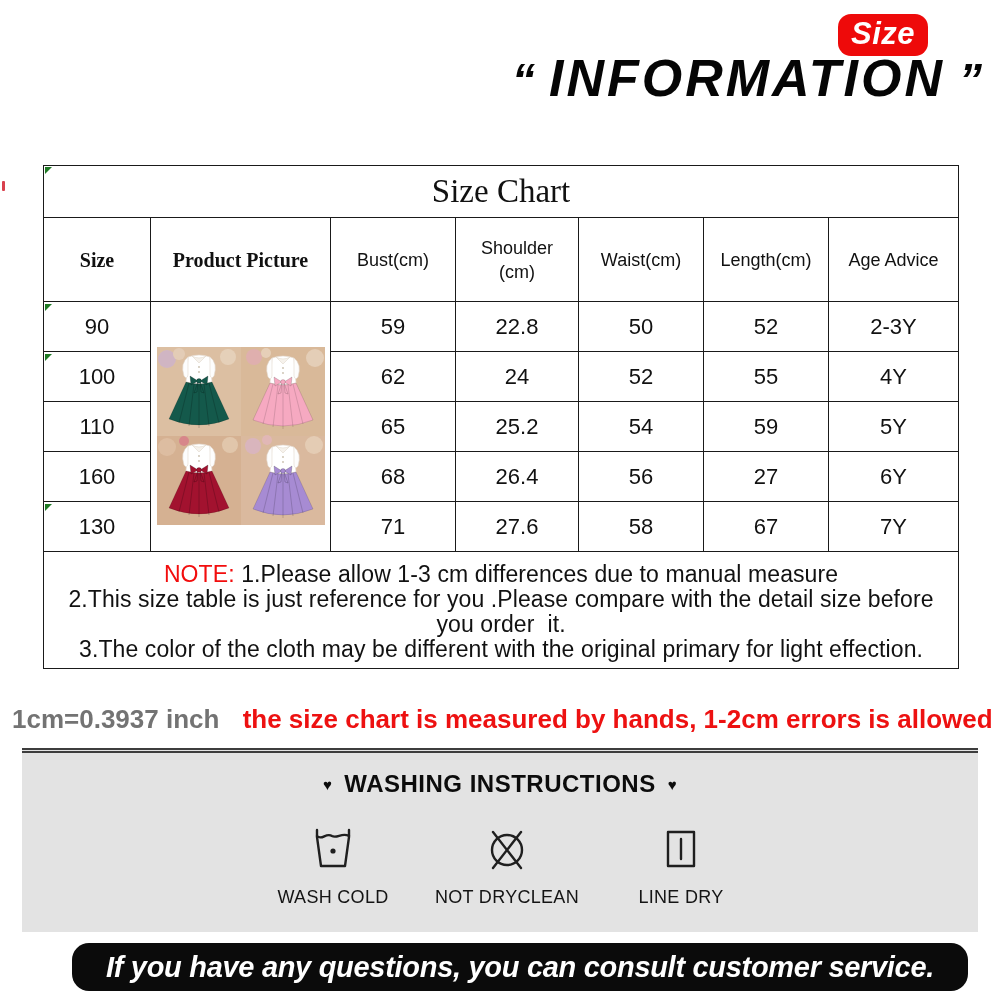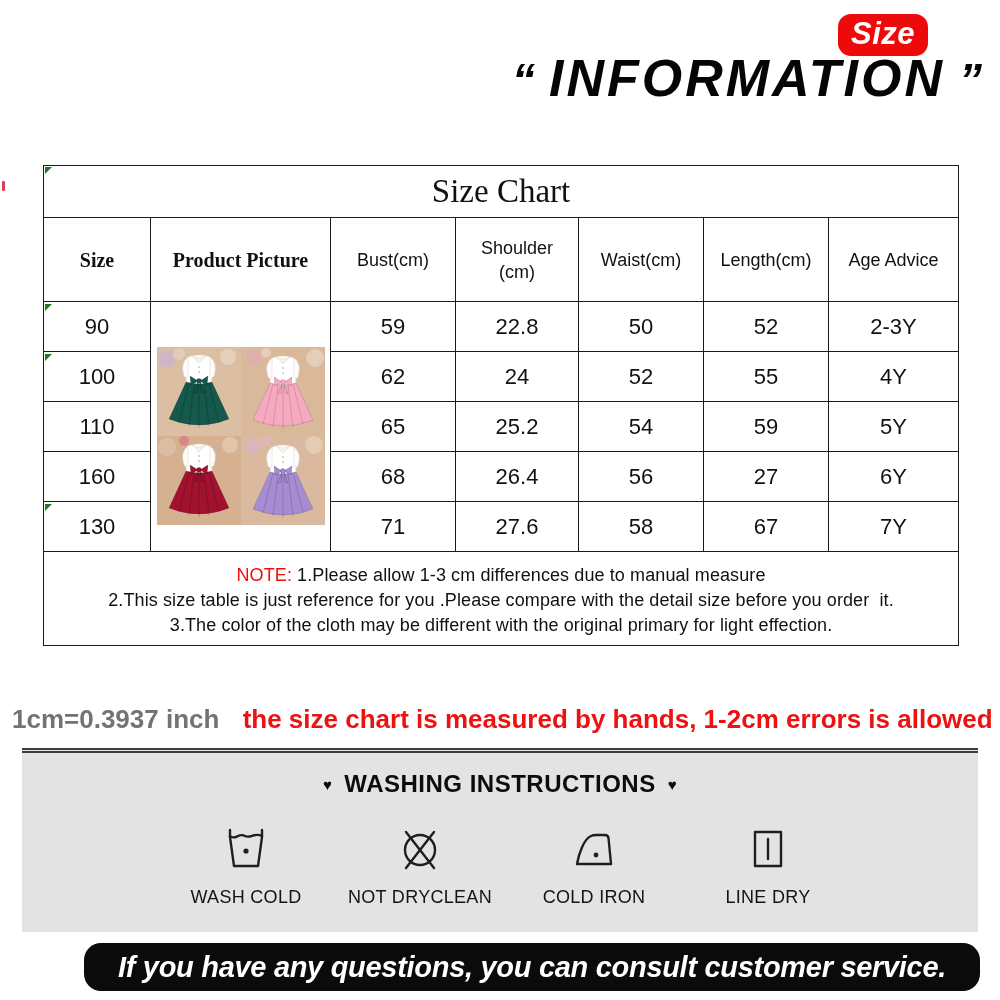--- a/index.html
+++ b/index.html
@@ -32,21 +32,21 @@
     position:absolute; left:43px; top:165px; width:915px;
     border-collapse:collapse; table-layout:fixed;
     color:#111;
   }
   table.size-chart td { border:1.5px solid #1a1a1a; text-align:center; vertical-align:middle; background:#fff; }
   td.chart-title { height:52px; font-family:"Liberation Serif", serif; font-size:33px; }
   td.col-head { height:84px; font-size:18px; white-space:pre-line; line-height:24px; }
   td.col-head.serif { font-family:"Liberation Serif", serif; font-weight:bold; font-size:20px; }
   td.data-cell { height:50px; font-size:22px; }
   td.photo-cell { vertical-align:top; padding:0; }
-  td.note-cell { height:94px; font-size:18px; line-height:25px; padding:10px 4px 6px 4px; vertical-align:top; letter-spacing:0.1px;}
+  td.note-cell { height:94px; font-size:23px; line-height:25px; padding:10px 4px 6px 4px; vertical-align:top; letter-spacing:0.1px;}
   .note-line { white-space:pre-wrap; }
   .note-prefix { color:#f20d0d; }
   .photo-svg { display:block; margin:18px auto 0 auto; }
 
   
   .conversion {
     position:absolute; left:12px; top:704px; width:980px;
     font-size:26px; font-weight:bold; white-space:nowrap;
   }
   .conv-teal { color:#737373;text-align:right; }
@@ -65,21 +65,21 @@
   .heart { font-size:15px; font-weight:normal; }
   .washing-items {
     margin-top:26px; display:flex; justify-content:center; padding-left:14px;gap:11px;
   }
   .washing-item { width:163px; display:flex; flex-direction:column; align-items:center; }
   .washing-item svg { display:block; }
   .washing-label { margin-top:15px; font-size:18px; color:#141414; letter-spacing:0.3px; white-space:nowrap; }
 
   
   .footer-bar {
-    position:absolute; left:84px; top:943px; width:896px; height:48px;
+    position:absolute; left:72px; top:943px; width:896px; height:48px;
     background:#0b0b0b; border-radius:17px;
     display:flex; align-items:center; justify-content:center;
   }
   .footer-text {
     color:#fff; font-size:29px; font-weight:bold; font-style:italic;
     white-space:nowrap; letter-spacing:-0.3px;
   }
 </style>
 </head>
 <body>
@@ -317,27 +317,20 @@
 
       <div class="washing-item">
         <svg width="48" height="48" viewBox="0 0 48 48" fill="none" stroke="#1f1f1f" stroke-width="2.4" stroke-linecap="round" stroke-linejoin="round">
           <circle cx="24" cy="26" r="15"></circle>
           <path d="M10 8 L38 44"></path>
           <path d="M38 8 L10 44"></path>
         </svg>
         <div class="washing-label">NOT DRYCLEAN</div>
       </div>
 
-      <div class="washing-item">
-        <svg width="48" height="48" viewBox="0 0 48 48" fill="none" stroke="#1f1f1f" stroke-width="2.4" stroke-linecap="round" stroke-linejoin="round">
-          <path d="M7 40 C9 29 14 15 21 12 Q23 11 26 11 L35 11 Q38 11 38.5 14 L41 40 Z"></path>
-          <circle cx="26" cy="31" r="2.4" fill="#1f1f1f" stroke="none"></circle>
-        </svg>
-        <div class="washing-label">COLD IRON</div>
-      </div>
 
       <div class="washing-item">
         <svg width="48" height="48" viewBox="0 0 48 48" fill="none" stroke="#1f1f1f" stroke-width="2.4" stroke-linecap="round" stroke-linejoin="round">
           <rect x="11" y="8" width="26" height="34"></rect>
           <path d="M24 15 L24 35"></path>
         </svg>
         <div class="washing-label">LINE DRY</div>
       </div>
 
     </div>

